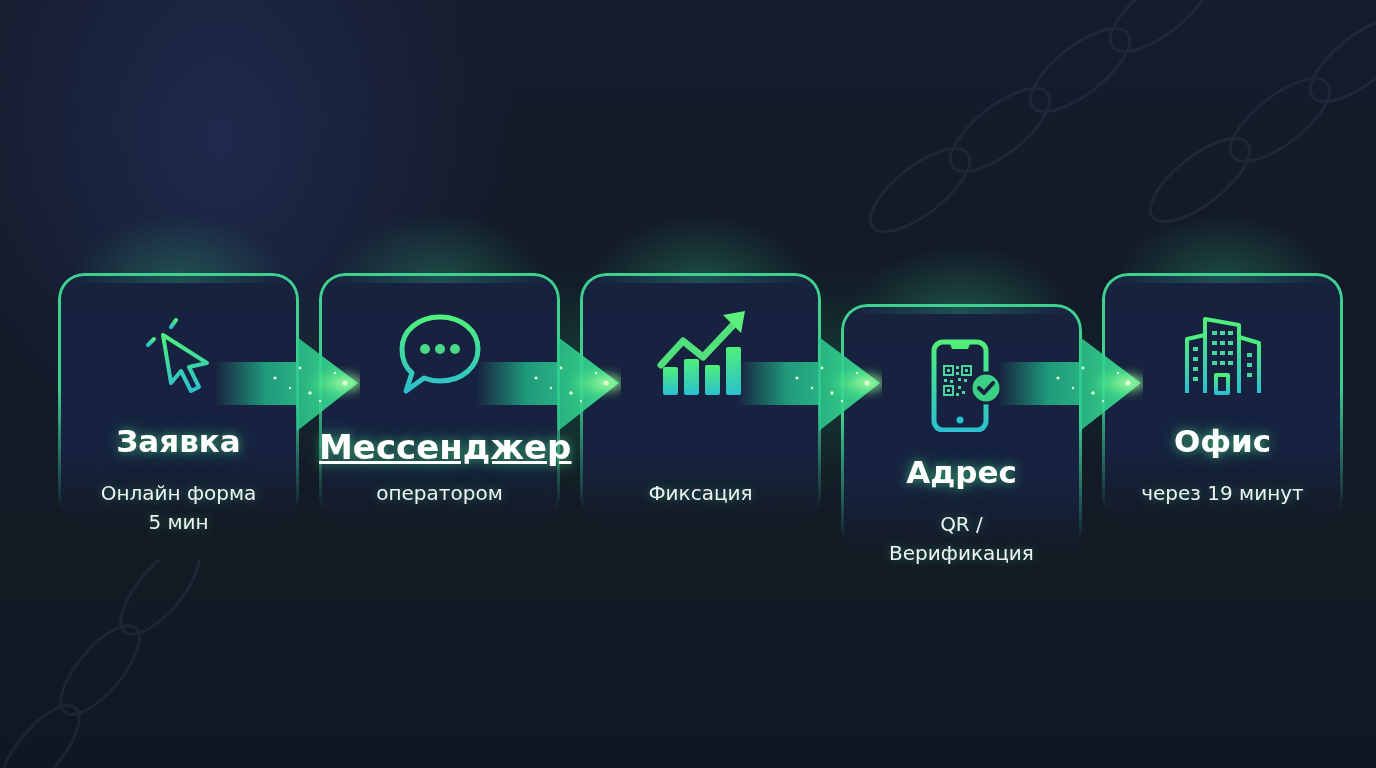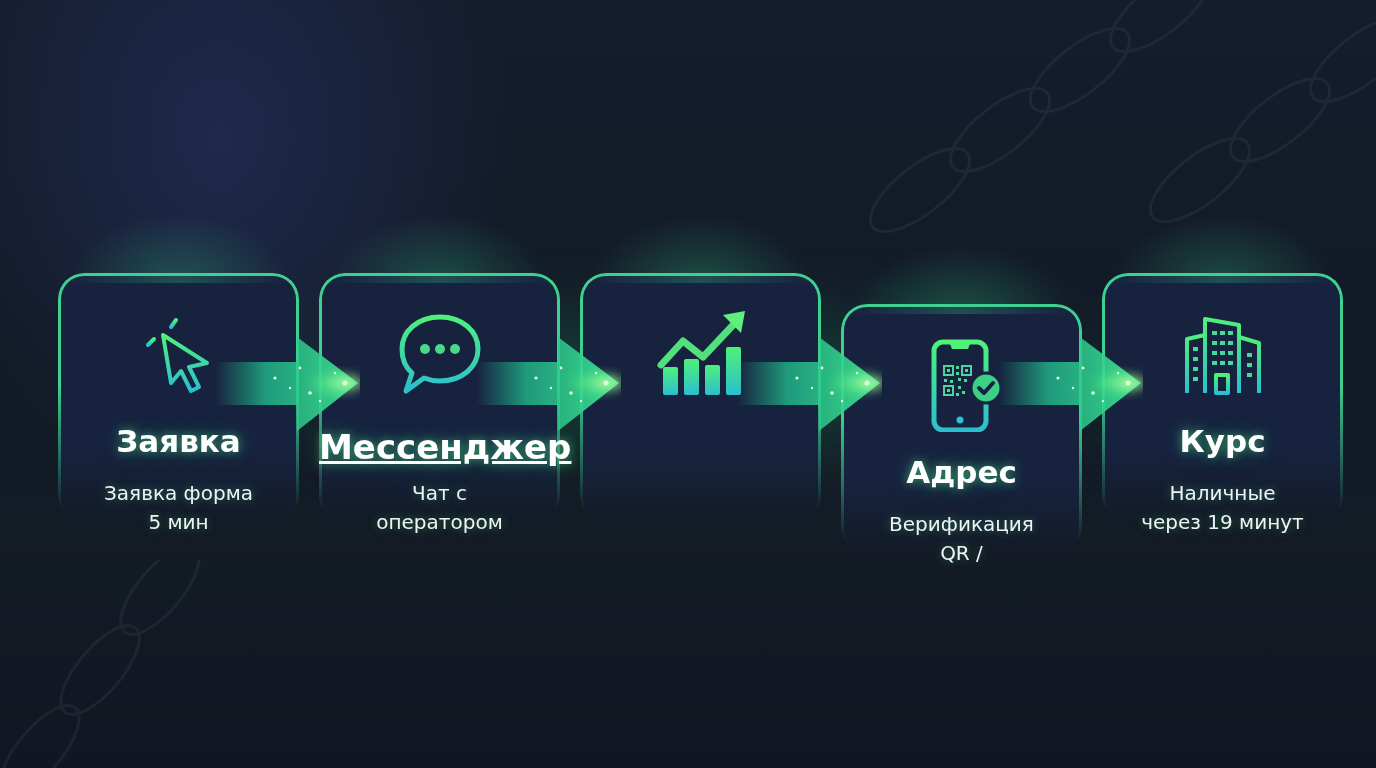--- a/index.html
+++ b/index.html
@@ -110,55 +110,55 @@
     <g stroke="url(#ig)" stroke-width="4" stroke-linecap="round" fill="none">
       <line x1="32" y1="10" x2="32" y2="20"></line>
       <line x1="45" y1="15" x2="40" y2="22"></line>
       <line x1="12" y1="26" x2="22" y2="26"></line>
       <line x1="17" y1="40" x2="23" y2="34"></line>
       <path d="M32 30 L76 58 L58 62 L68 82 L60 86 L50 66 L40 78 Z" stroke-linejoin="round"></path>
     </g>
   </svg>
   <div class="title">Заявка</div>
   <div class="sub">
-    <div>Заявка форма</div>
+    <div>Онлайн форма</div>
     <div>5 мин</div>
   </div>
 </div>
 
 <div class="card" style="left:319px;">
   <div class="glow-top"></div>
   <div class="card-border"></div>
   <svg class="icon" viewBox="0 0 96 96">
     <path d="M48 12 C70 12 86 26 86 44 C86 62 70 76 48 76 C42 76 37 75 32 73 L14 86 L20 68 C13 62 10 54 10 44 C10 26 26 12 48 12 Z" fill="none" stroke="url(#ig)" stroke-width="5" stroke-linejoin="round"></path>
     <circle cx="33" cy="44" r="5" fill="#4ad888"></circle>
     <circle cx="48" cy="44" r="5" fill="#4ad888"></circle>
     <circle cx="63" cy="44" r="5" fill="#4ad888"></circle>
   </svg>
   <div class="title small">Мессенджер</div>
   <div class="sub">
-    <div>Чат с</div>
     <div>оператором</div>
   </div>
 </div>
 
 <div class="card" style="left:580px;">
   <div class="glow-top"></div>
   <div class="card-border"></div>
   <svg class="icon" viewBox="0 0 96 96">
     <g fill="url(#ig)">
       <rect x="10" y="62" width="15" height="28" rx="2"></rect>
       <rect x="31" y="54" width="15" height="36" rx="2"></rect>
       <rect x="52" y="60" width="15" height="30" rx="2"></rect>
       <rect x="73" y="42" width="15" height="48" rx="2"></rect>
     </g>
     <polyline points="8,60 30,36 50,52 82,18" fill="none" stroke="#52e07c" stroke-width="7" stroke-linejoin="round" stroke-linecap="round"></polyline>
     <polygon points="70,10 92,6 88,28" fill="#5ef07c"></polygon>
   </svg>
   <div class="sub">
+    <div>Фиксация</div>
   </div>
 </div>
 
 <div class="card" style="left:841px;margin-top:31px;">
   <div class="glow-top"></div>
   <div class="card-border"></div>
   <svg class="icon" viewBox="0 0 96 96">
     <rect x="20" y="6" width="52" height="88" rx="9" fill="none" stroke="url(#ig)" stroke-width="5"></rect>
     <path d="M36 8 L38 13 L54 13 L56 8" fill="#4ff07a"></path>
     <circle cx="46" cy="84" r="3.5" fill="#2bbfcf"></circle>
@@ -179,22 +179,22 @@
         <rect x="50" y="43" width="3" height="3"></rect>
       <rect x="44" y="50" width="3" height="3"></rect>
         <rect x="48" y="55" width="3" height="3"></rect>
         <rect x="42" y="57" width="3" height="3"></rect>
     </g>
     <circle cx="72" cy="52" r="15" fill="#3ccf86" stroke="#172240" stroke-width="3"></circle>
     <polyline points="65,52 70,57 79,47" fill="none" stroke="#172240" stroke-width="4" stroke-linecap="round" stroke-linejoin="round"></polyline>
   </svg>
   <div class="title">Адрес</div>
   <div class="sub">
+    <div>QR /</div>
     <div>Верификация</div>
-    <div>QR /</div>
   </div>
 </div>
 
 <div class="card" style="left:1102px;">
   <div class="glow-top"></div>
   <div class="card-border"></div>
   <svg class="icon" viewBox="0 0 96 96">
     <g fill="none" stroke="url(#ig)" stroke-width="4" stroke-linejoin="round">
       <path d="M30 88 L30 14 L64 20 L64 88"></path>
       <path d="M30 30 L12 34 L12 88"></path>
@@ -217,23 +217,22 @@
         <rect x="53" y="56" width="5" height="4"></rect>
       <rect x="18" y="42" width="5" height="4"></rect>
         <rect x="18" y="52" width="5" height="4"></rect>
         <rect x="18" y="62" width="5" height="4"></rect>
         <rect x="18" y="72" width="5" height="4"></rect>
       <rect x="72" y="48" width="5" height="4"></rect>
         <rect x="72" y="58" width="5" height="4"></rect>
         <rect x="72" y="68" width="5" height="4"></rect>
     </g>
   </svg>
-  <div class="title">Курс</div>
-  <div class="sub">
-    <div>Наличные</div>
+  <div class="title">Офис</div>
+  <div class="sub">
     <div>через 19 минут</div>
   </div>
 </div>
 
 <svg class="arrow" style="left:215px;" viewBox="0 0 145 102">
   <path d="M0 29 L82 29 L82 4 L143 50 L82 98 L82 72 L0 72 Z" fill="url(#ag)"></path>
   <ellipse cx="110" cy="50" rx="40" ry="14" fill="url(#spark)" filter="url(#blur4)"></ellipse>
   <g fill="#dfffd0">
       <circle cx="60" cy="45" r="1.6"></circle>
       <circle cx="85" cy="35" r="1.4"></circle>

